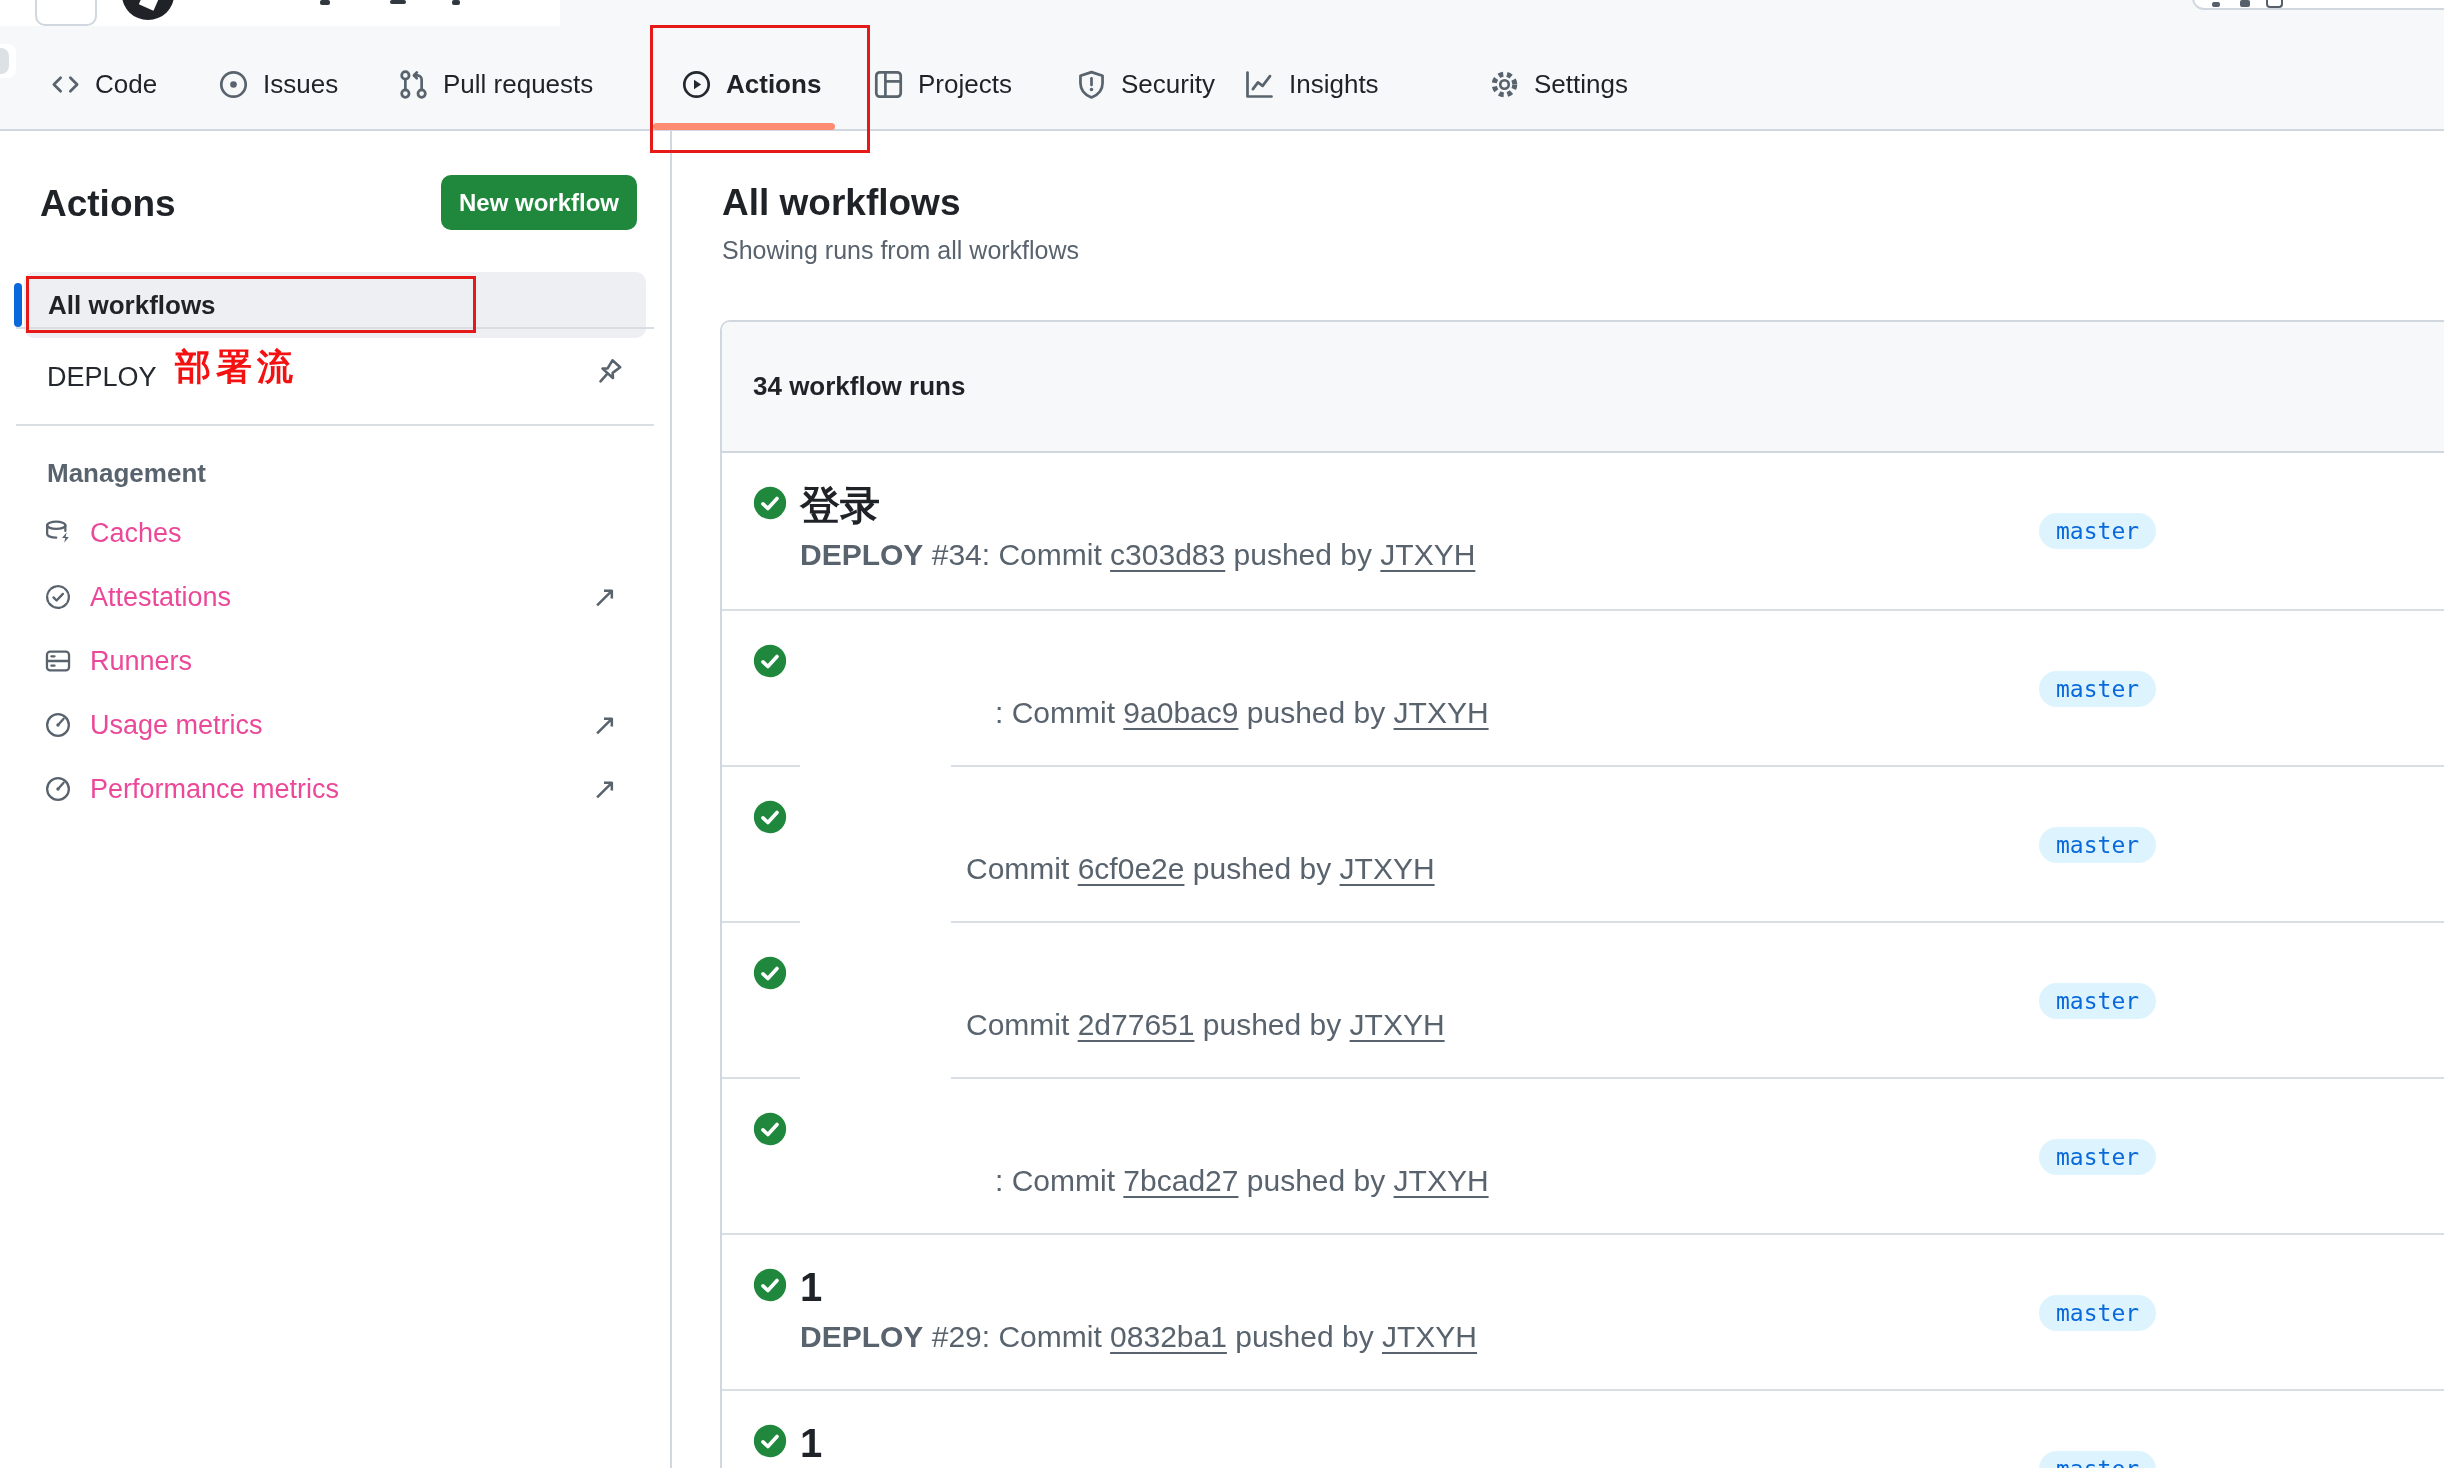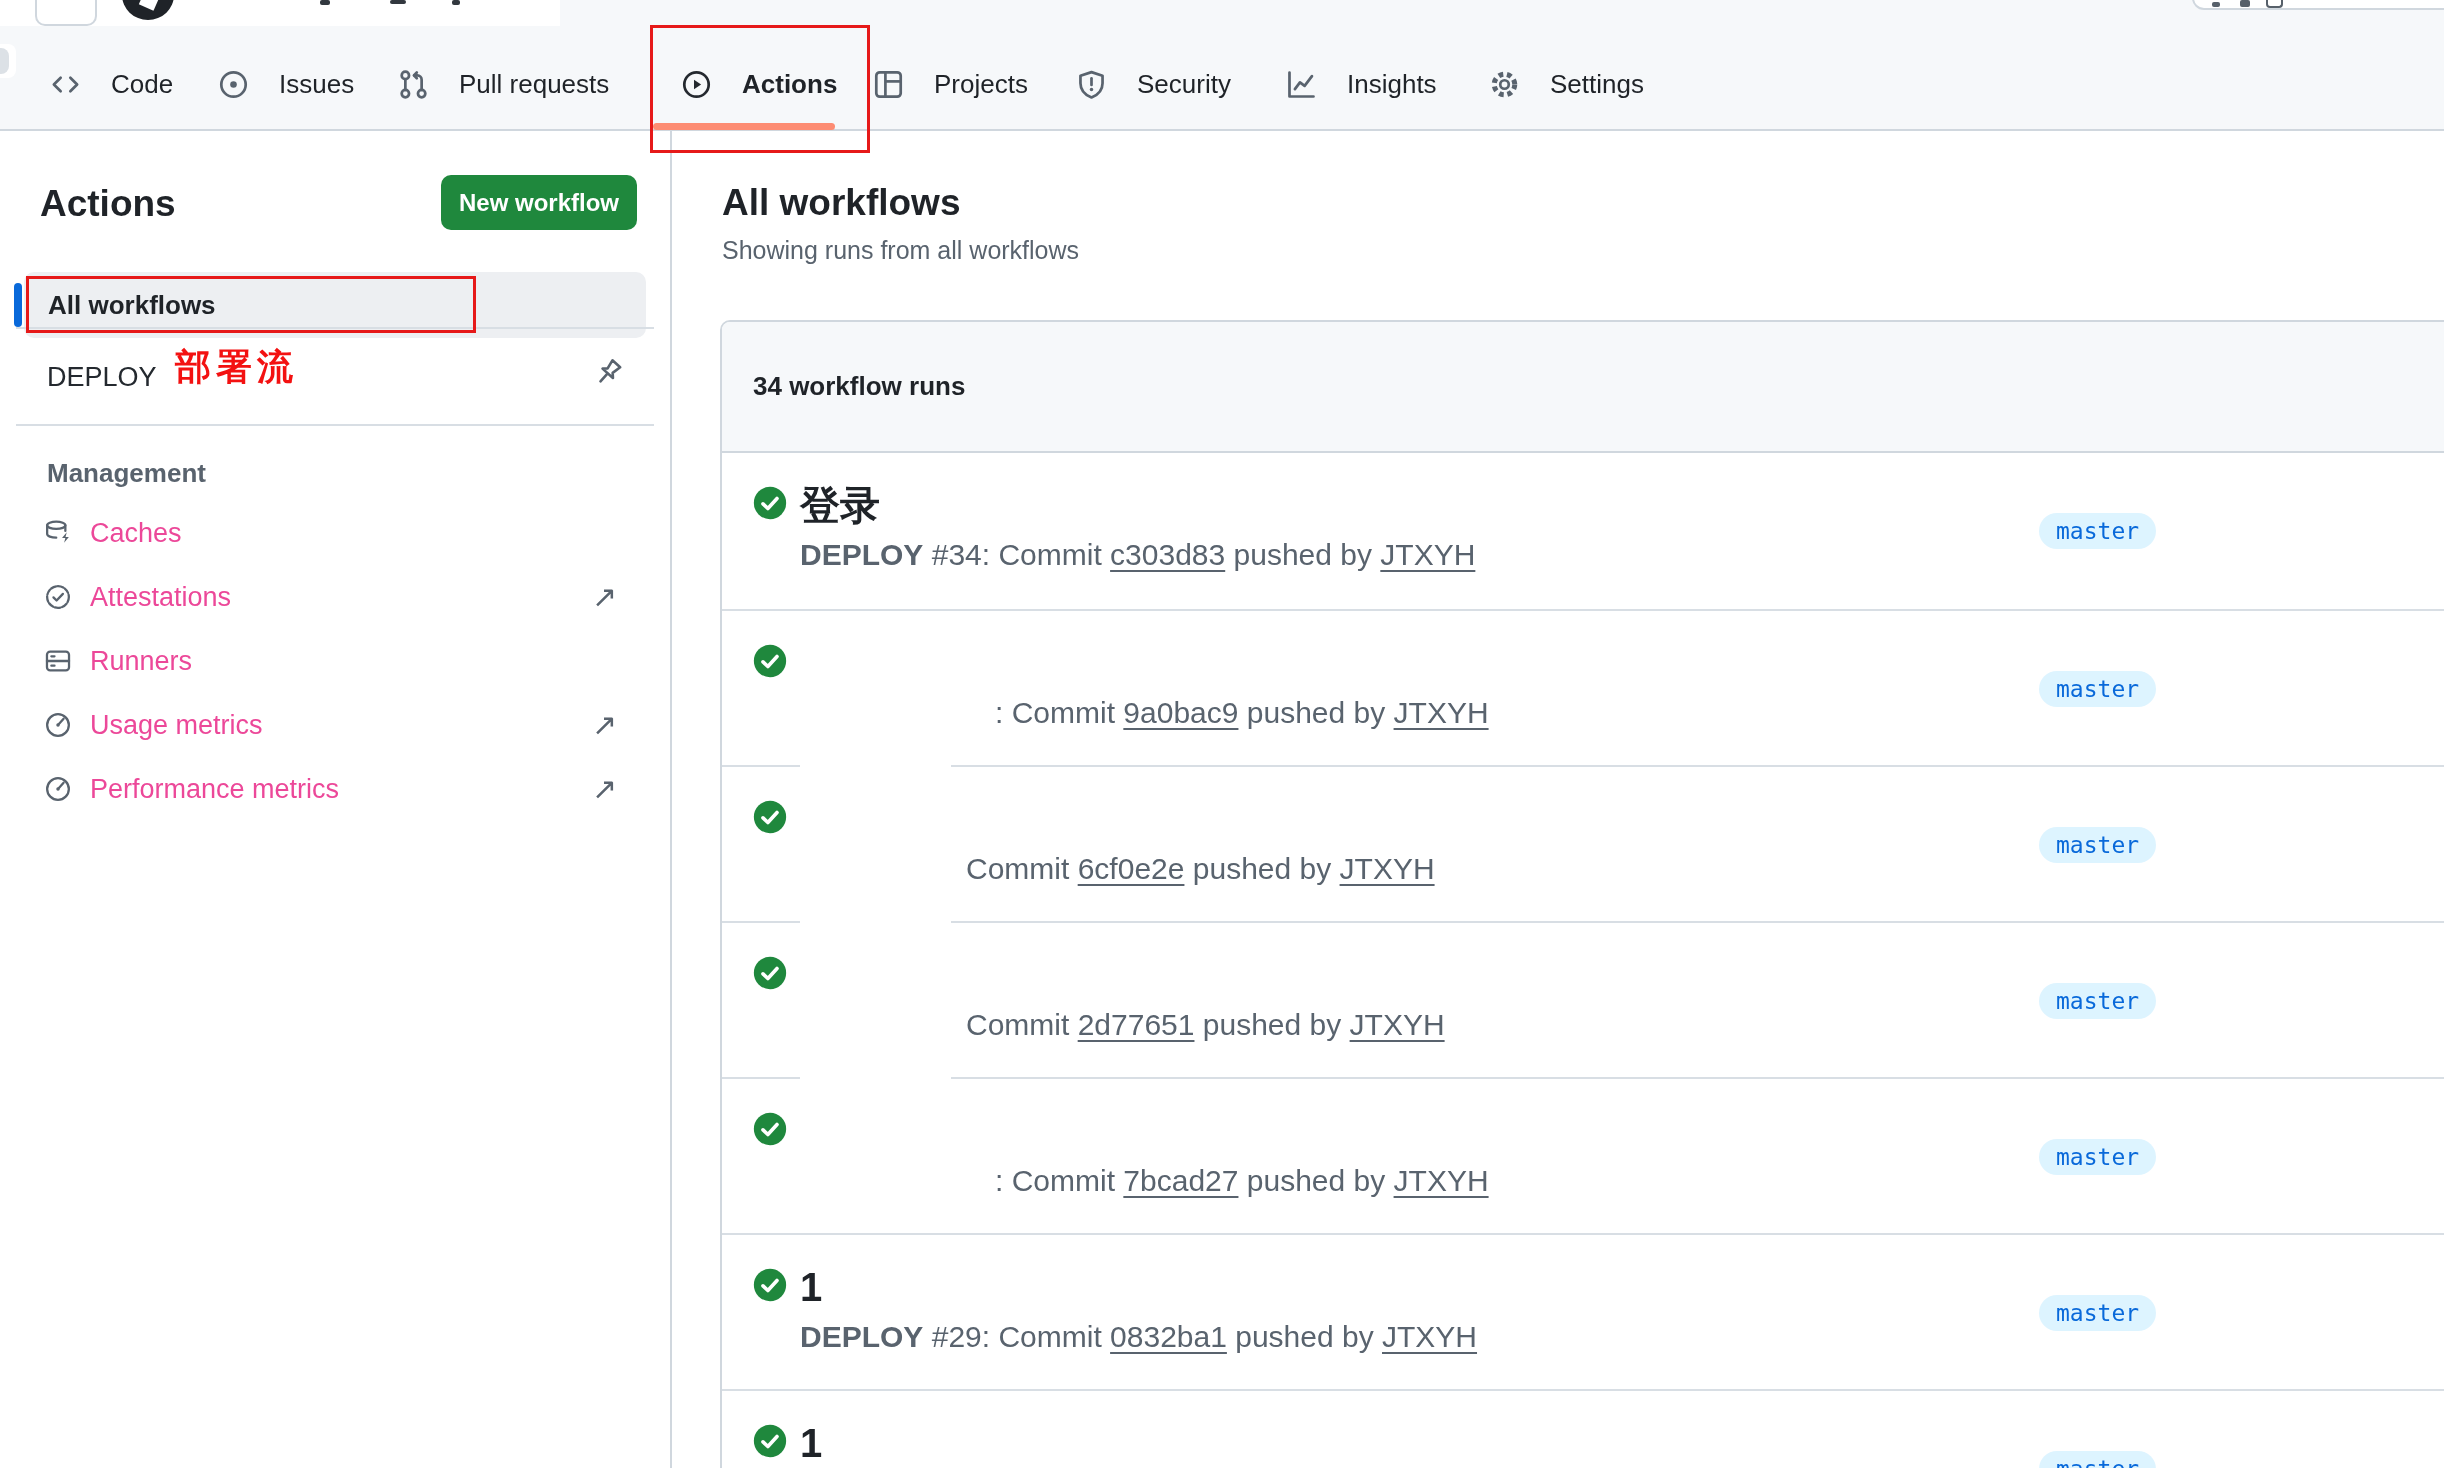--- a/index.html
+++ b/index.html
@@ -17,21 +17,21 @@
   #logo-notch { position:absolute; left:141px; top:-6px; width:16px; height:14px;
             background:#fff; transform:rotate(24deg); }
   .crumb-frag { position:absolute; top:0; height:5px; background:#32383f; border-radius:2px; }
   #search-fragment { position:absolute; left:2192px; top:-34px; width:300px; height:44px;
             background:#fff; border:2px solid #d0d7de; border-radius:12px; }
   .search-frag-glyph { position:absolute; background:#57606a; border-radius:2px; }
   #left-notch { position:absolute; left:0; top:44px; width:16px; height:34px; background:#fff; border-radius:0 8px 8px 0; }
   #left-sliver { position:absolute; left:-9px; top:48px; width:18px; height:26px; background:#dce1e6; border-radius:8px; }
 
   
-  .tab { position:absolute; top:40px; height:88px; display:flex; align-items:center; gap:30px;
+  .tab { position:absolute; top:40px; height:88px; display:flex; align-items:center; gap:14px;
          font-size:26px; color:#1f2328; cursor:pointer; }
   .tab svg { width:31px; height:31px; }
   .tab.selected { font-weight:700; }
   #tab-underline { position:absolute; left:653px; top:123px; width:182px; height:7px;
                    border-radius:4px; background:#fd8c73; }
 
   
   .red-box { position:absolute; border:3px solid #e61919; background:transparent; z-index:20; }
   #annot-actions { left:650px; top:25px; width:220px; height:128px; }
   #annot-allwf  { left:26px; top:276px; width:450px; height:57px; }
@@ -144,21 +144,21 @@
     <span>Projects</span>
   </div>
   <div class="tab" style="left:1076px;">
     <svg viewBox="0 0 16 16" fill="none" stroke="#59636e" stroke-width="1.4" stroke-linejoin="round">
         <path d="M8 1.6 L13.7 3.5 V7.3 C13.7 10.9 11.4 13.3 8 14.7 C4.6 13.3 2.3 10.9 2.3 7.3 V3.5 Z"></path>
         <line x1="8" y1="4.8" x2="8" y2="8.2" stroke-linecap="round"></line>
         <circle cx="8" cy="10.6" r="0.9" fill="#59636e" stroke="none"></circle>
       </svg>
     <span>Security</span>
   </div>
-  <div class="tab" style="left:1286px;">
+  <div class="tab" style="left:1244px;">
     <svg viewBox="0 0 16 16" fill="none" stroke="#59636e" stroke-width="1.4" stroke-linecap="round" stroke-linejoin="round">
         <path d="M1.8 1.8 V14.2 H14.2"></path>
         <polyline points="4.6 10.4 7.2 6.9 9.6 8.7 13.4 3.7"></polyline>
       </svg>
     <span>Insights</span>
   </div>
   <div class="tab" style="left:1489px;">
     <svg viewBox="0 0 16 16" fill="none" stroke="#59636e">
         <circle cx="8" cy="8" r="2.2" stroke-width="1.4"></circle>
         <circle cx="8" cy="8" r="5.3" stroke-width="2.6" stroke-dasharray="2.4 1.95"></circle>

